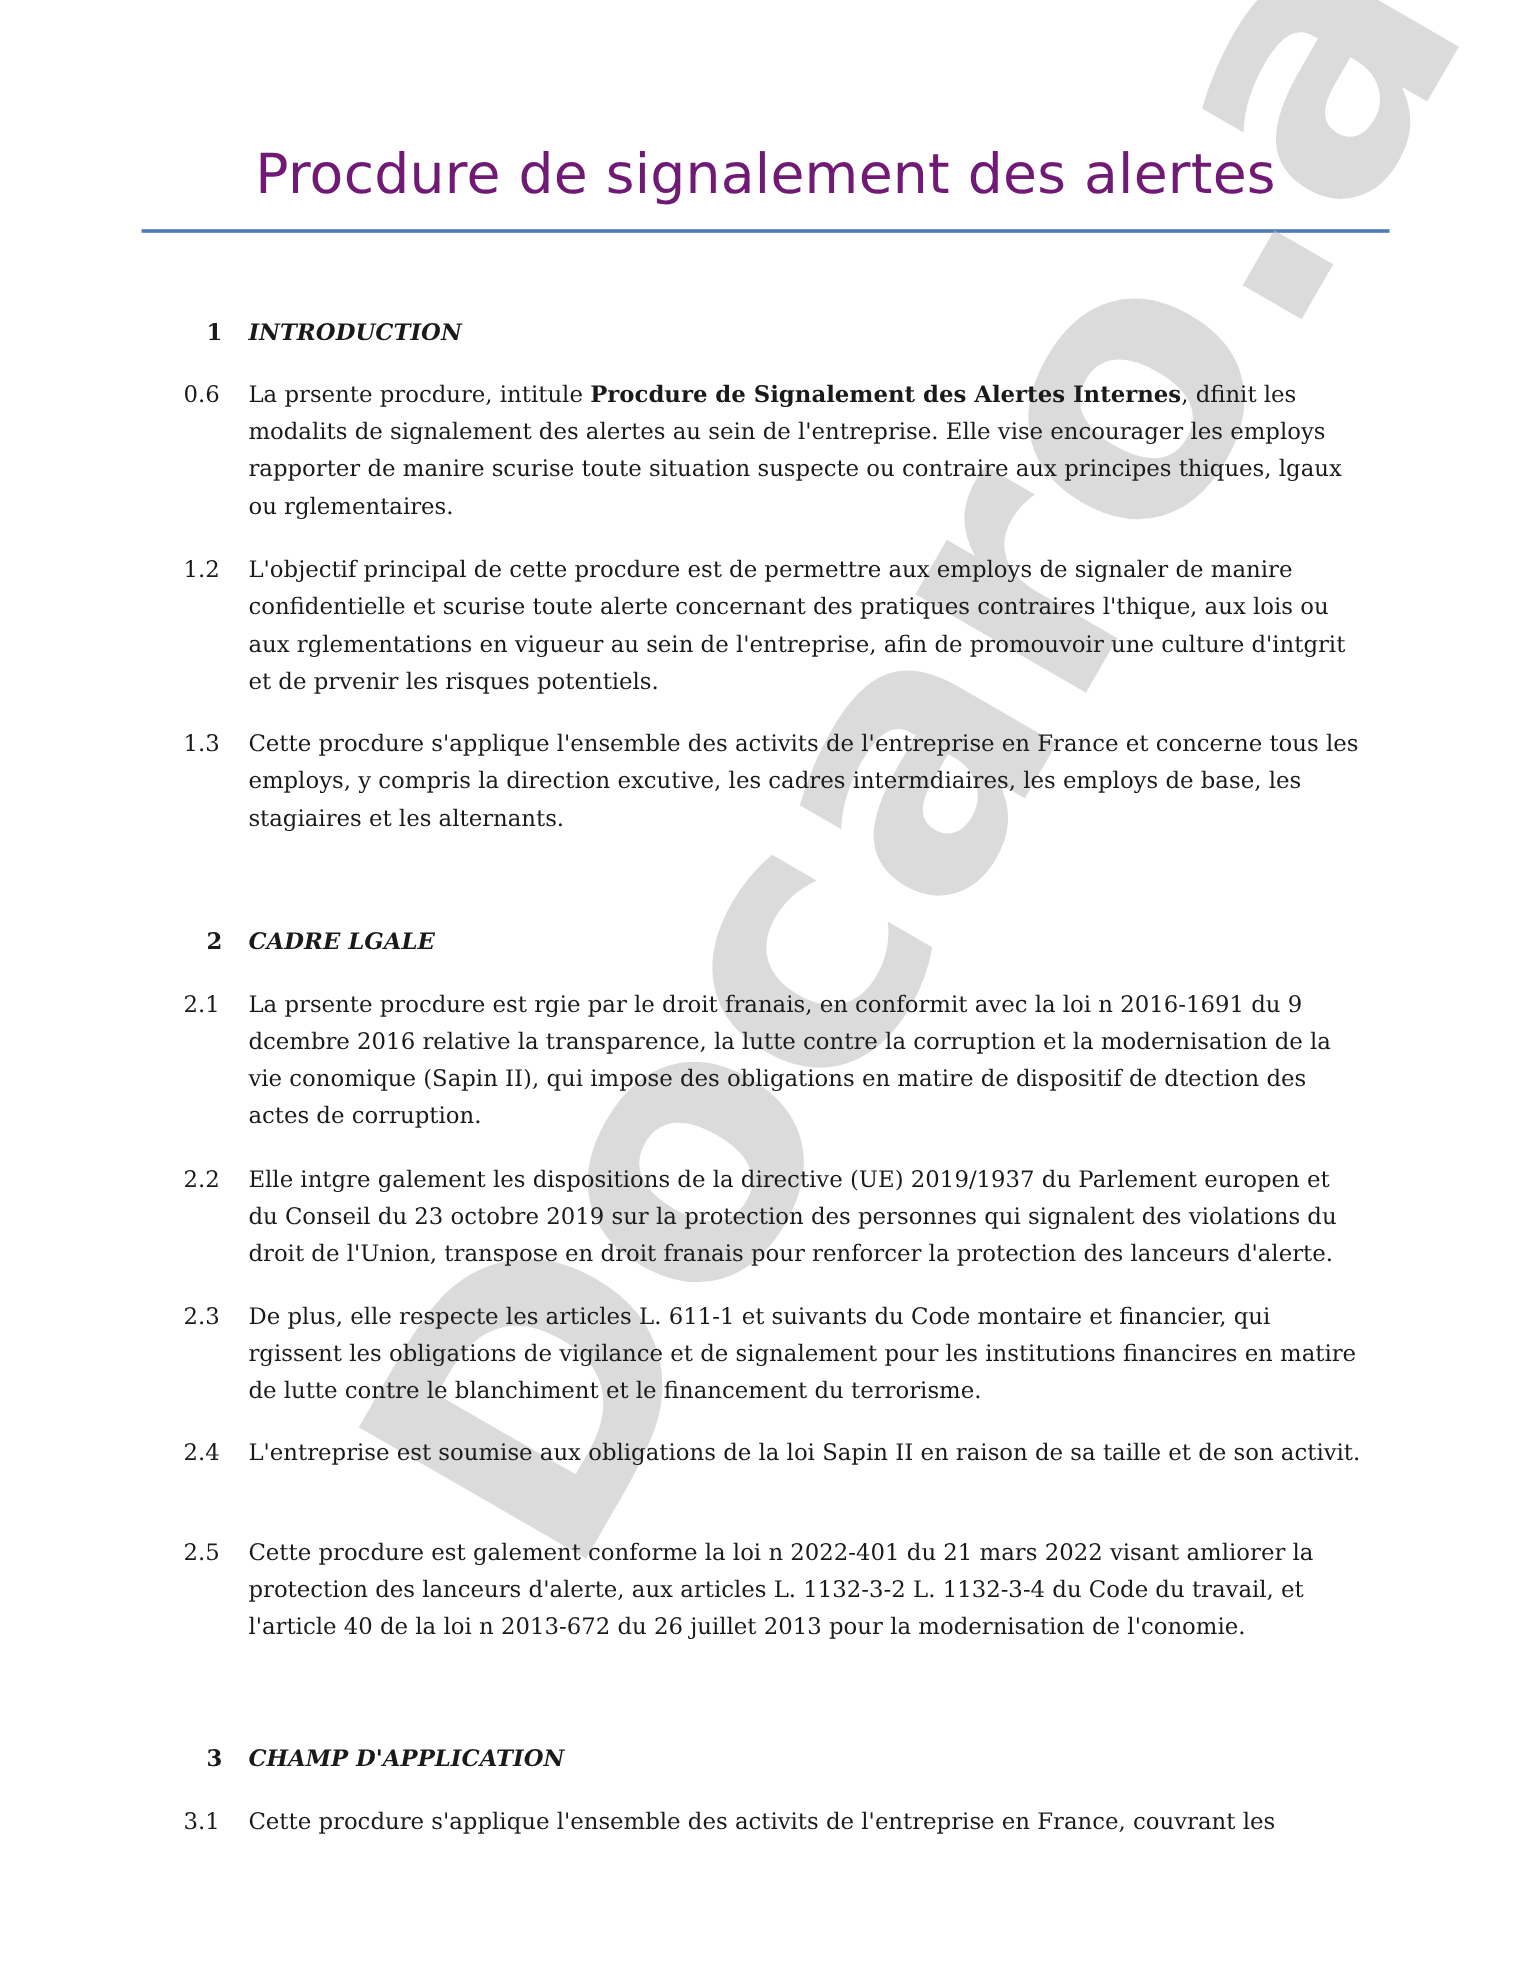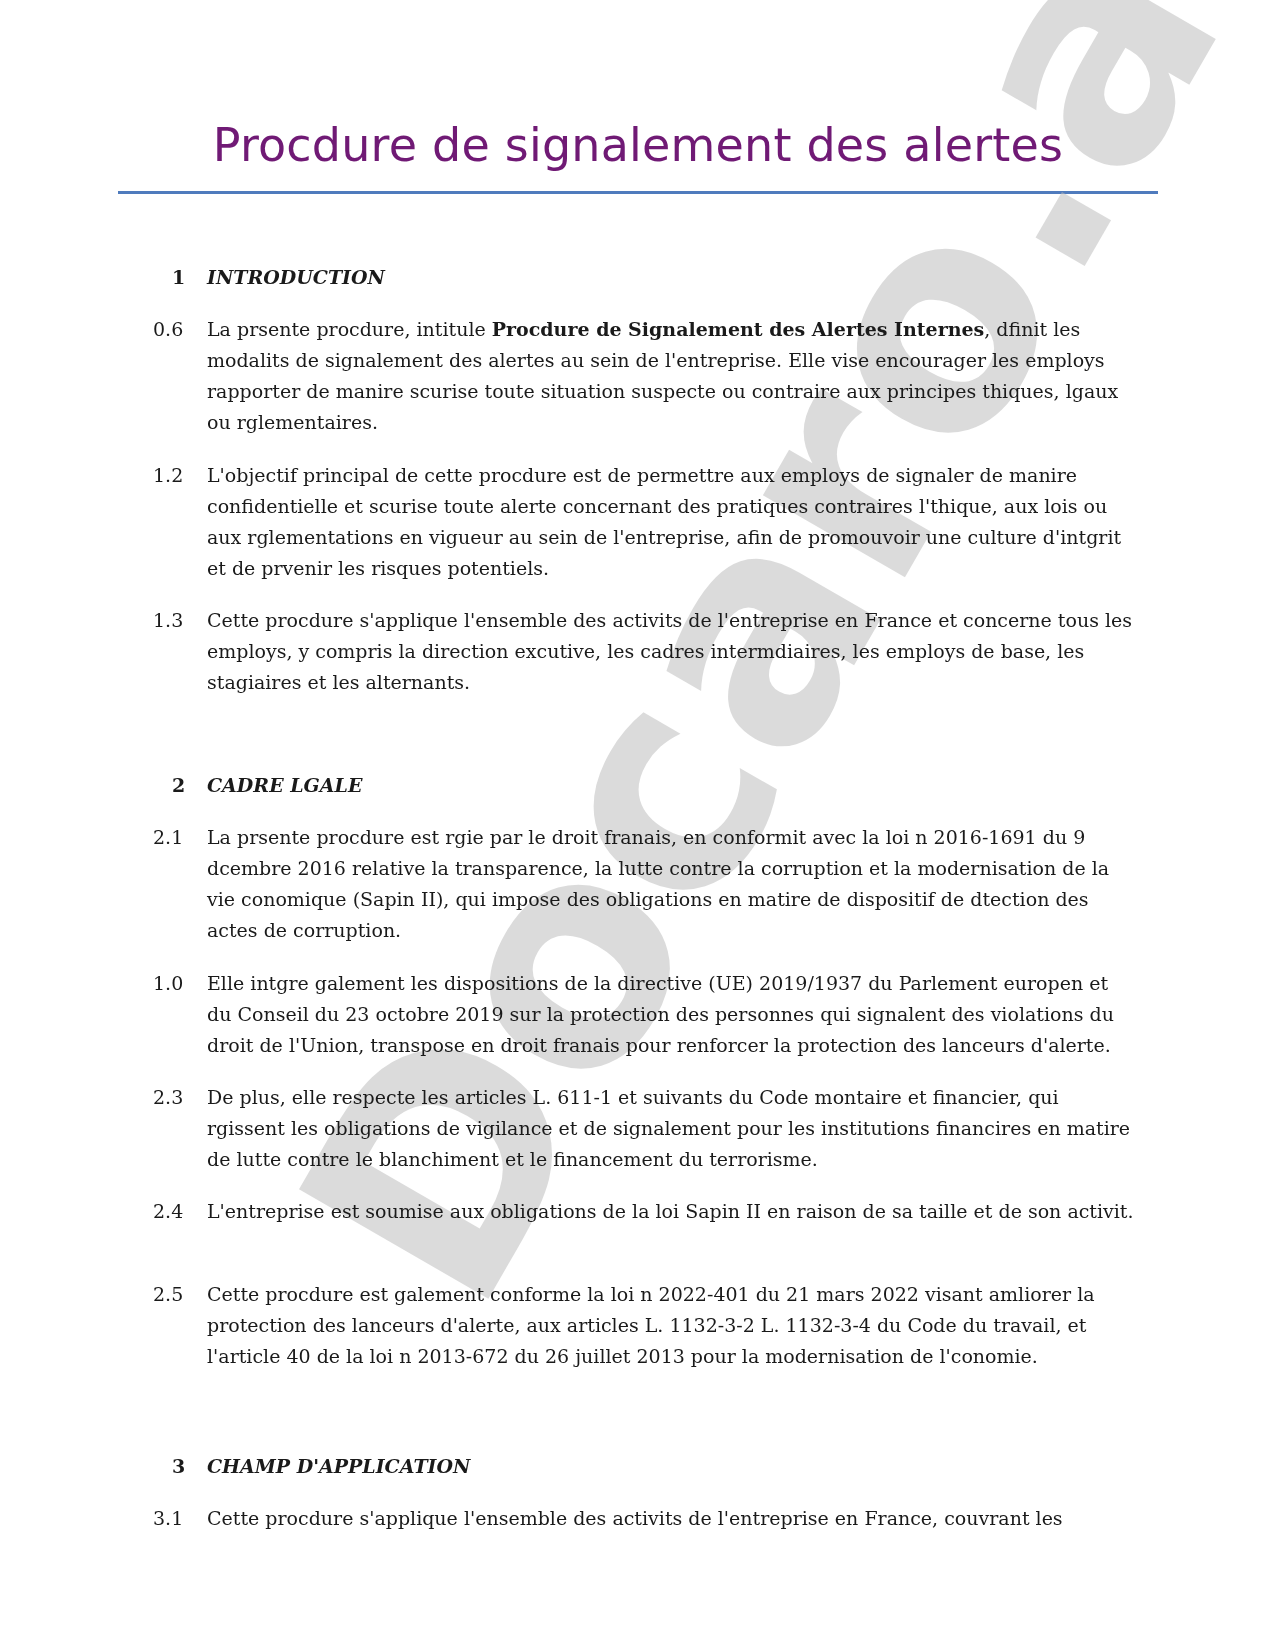--- a/index.html
+++ b/index.html
@@ -60,21 +60,21 @@
       <span class="num">2</span>
       <span class="txt">CADRE LGALE</span>
     </div>
 
     <div class="para" style="top:822px;">
       <span class="num">2.1</span>
       <span class="txt">La prsente procdure est rgie par le droit franais, en conformit avec la loi n 2016-1691 du 9 dcembre 2016 relative  la transparence,  la lutte contre la corruption et  la modernisation de la vie conomique (Sapin II), qui impose des obligations en matire de dispositif de dtection des actes de corruption.</span>
     </div>
 
     <div class="para" style="top:968px;">
-      <span class="num">1.0</span>
+      <span class="num">2.2</span>
       <span class="txt">Elle intgre galement les dispositions de la directive (UE) 2019/1937 du Parlement europen et du Conseil du 23 octobre 2019 sur la protection des personnes qui signalent des violations du droit de l'Union, transpose en droit franais pour renforcer la protection des lanceurs d'alerte.</span>
     </div>
 
     <div class="para" style="top:1082px;">
       <span class="num">2.3</span>
       <span class="txt">De plus, elle respecte les articles L. 611-1 et suivants du Code montaire et financier, qui rgissent les obligations de vigilance et de signalement pour les institutions financires en matire de lutte contre le blanchiment et le financement du terrorisme.</span>
     </div>
 
     <div class="para" style="top:1196px;">
       <span class="num">2.4</span>

